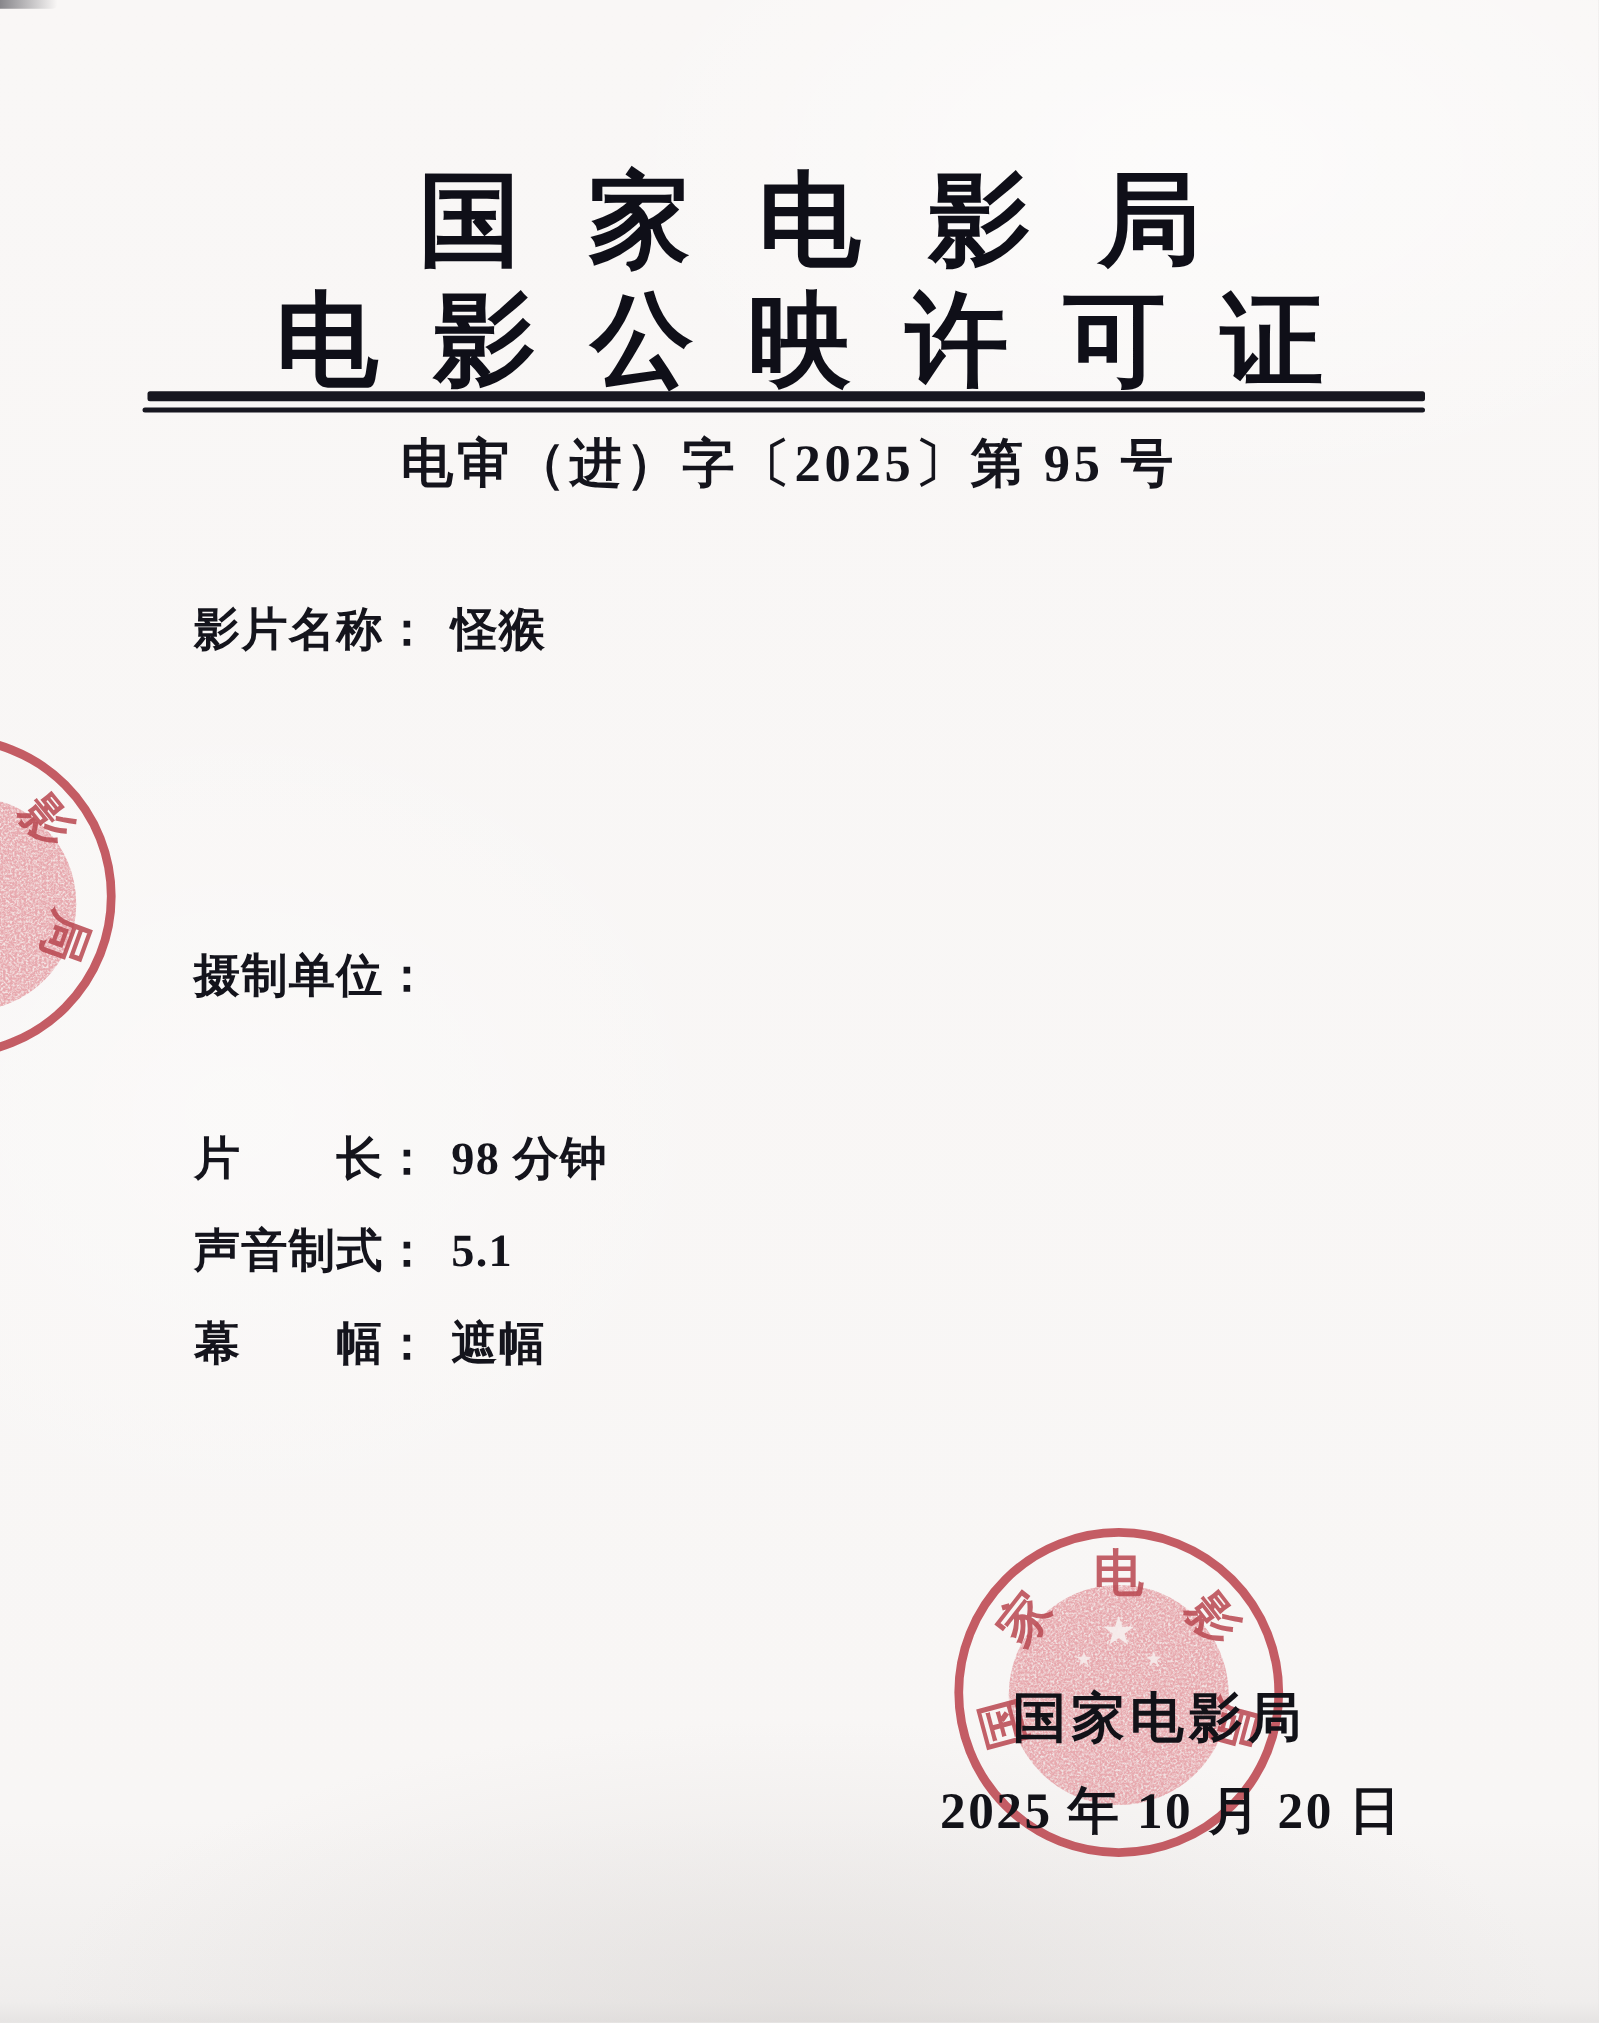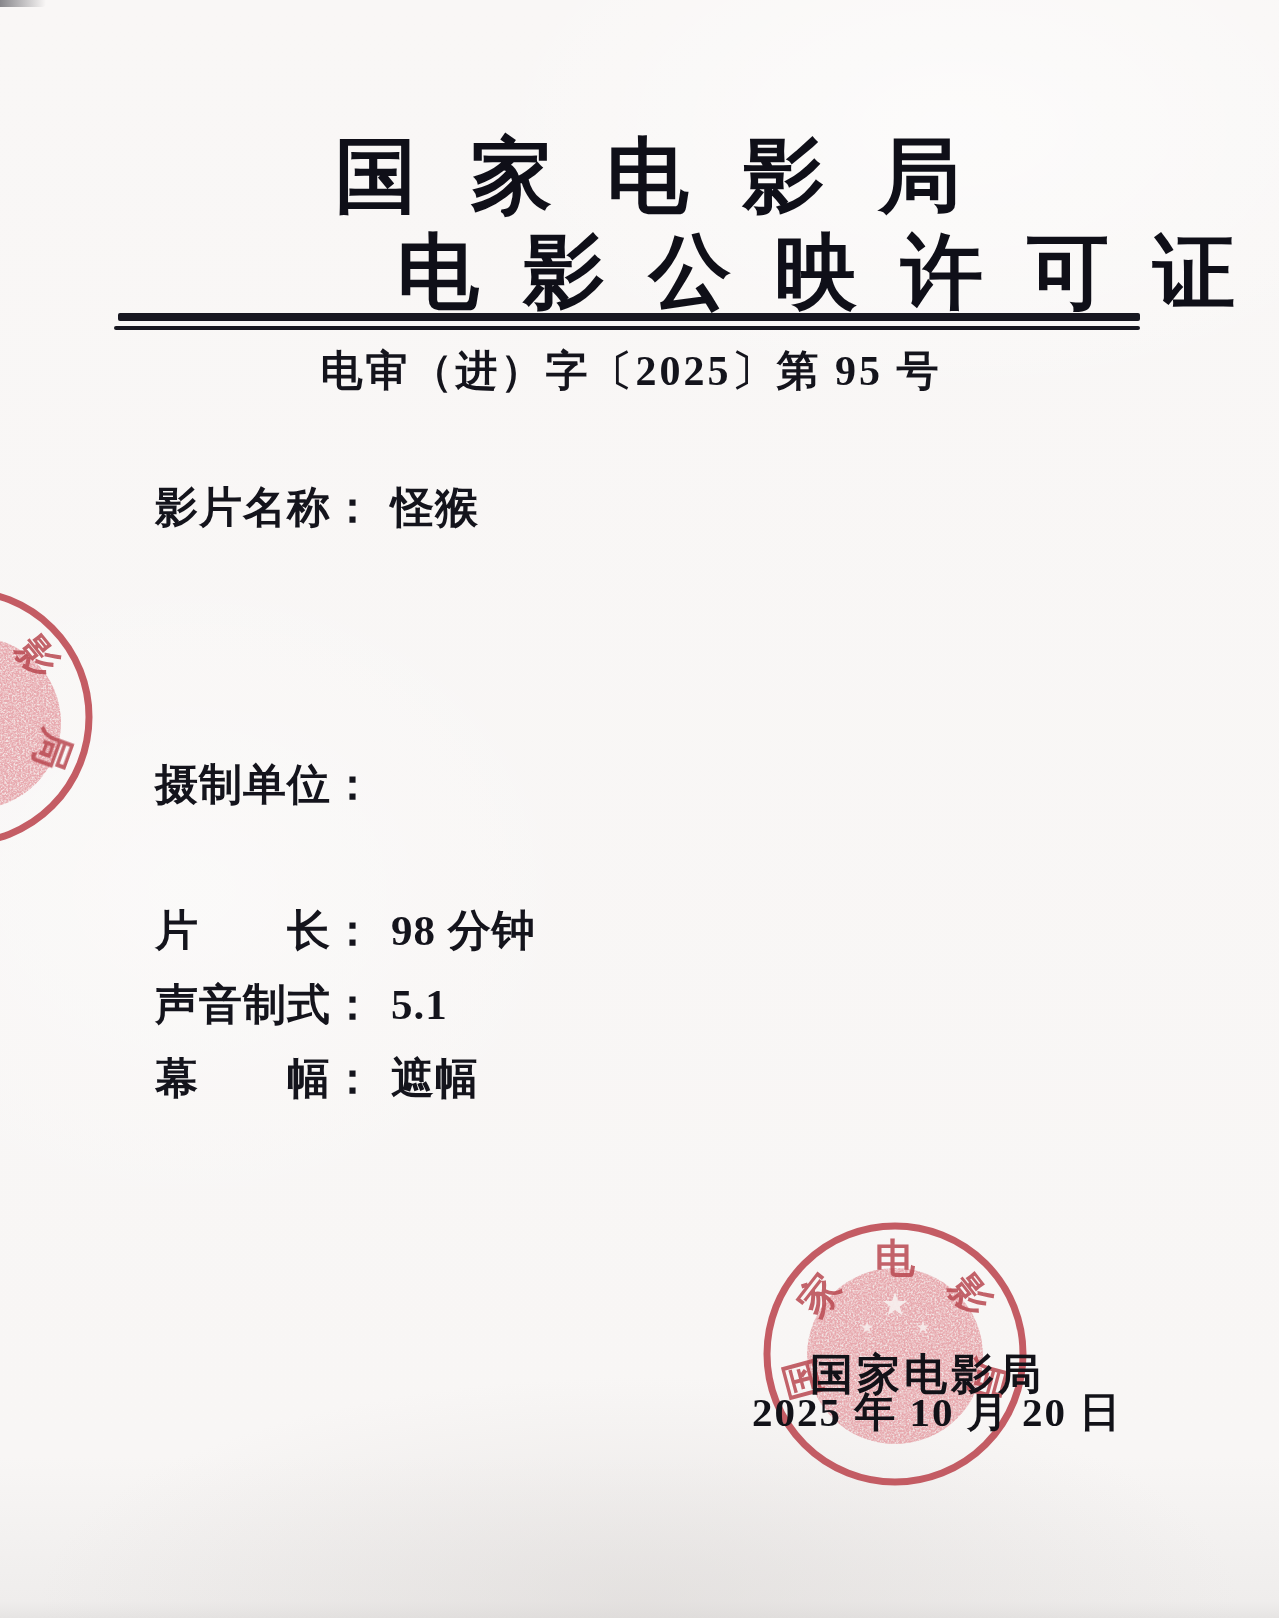--- a/index.html
+++ b/index.html
@@ -20,42 +20,42 @@
   .smudge-tl{
     position:absolute;left:0;top:0;width:46px;height:7px;
     background:linear-gradient(90deg,#2a2a33,rgba(42,42,51,0));
     opacity:.55;border-radius:0 0 4px 0;
   }
   .title{
     position:absolute;left:0;width:1279px;text-align:center;
     font-weight:900;color:#0f0f18;white-space:nowrap;
   }
   .title-1{top:122px;font-size:82px;letter-spacing:54px;text-indent:54px;margin-left:8px;}
-  .title-2{top:218px;font-size:82px;letter-spacing:44px;text-indent:44px;text-align:right;}
+  .title-2{top:218px;font-size:82px;letter-spacing:44px;text-indent:44px;}
   .rule{position:absolute;background:#171720;border-radius:2px;}
   .rule-top{left:118px;top:313px;width:1022px;height:8px;}
   .rule-bottom{left:114px;top:326px;width:1026px;height:4px;}
   .permit-no{
     position:absolute;left:0;top:343px;width:1262px;text-align:center;
     font-size:42px;font-weight:700;letter-spacing:3px;white-space:nowrap;
   }
   .field{
-    position:absolute;left:155px;font-size:43px;font-weight:700;
+    position:absolute;left:155px;font-size:37px;font-weight:700;
     white-space:nowrap;color:#14141c;letter-spacing:1px;
   }
   .field .val{margin-left:16px;}
   .stamp{position:absolute;pointer-events:none;}
   .stamp-left{left:-177px;top:577px;width:280px;height:280px;}
   .stamp-right{left:755px;top:1214px;width:280px;height:280px;}
   .issuer{
     position:absolute;left:810px;top:1346px;font-size:43px;font-weight:700;
     letter-spacing:4px;white-space:nowrap;color:#121218;
   }
   .issue-date{
-    position:absolute;left:752px;top:1385px;font-size:41px;font-weight:700;
+    position:absolute;left:752px;top:1421px;font-size:41px;font-weight:700;
     letter-spacing:2px;white-space:nowrap;color:#121218;
   }
   .stamp text{font-family:"Liberation Serif","DejaVu Serif",serif;font-weight:700;}
 </style>
 </head>
 <body>
 
 <div class="page">
 
   <div class="smudge-tl"></div>

